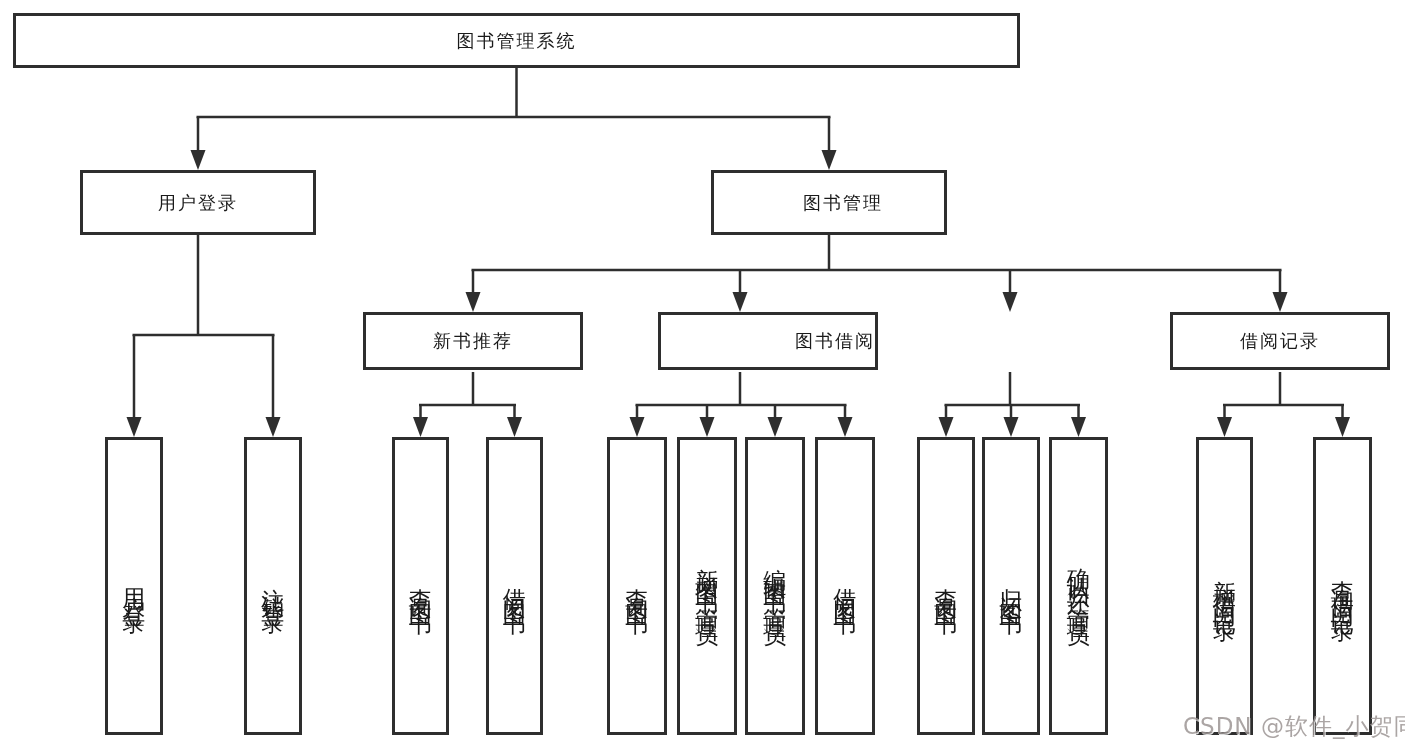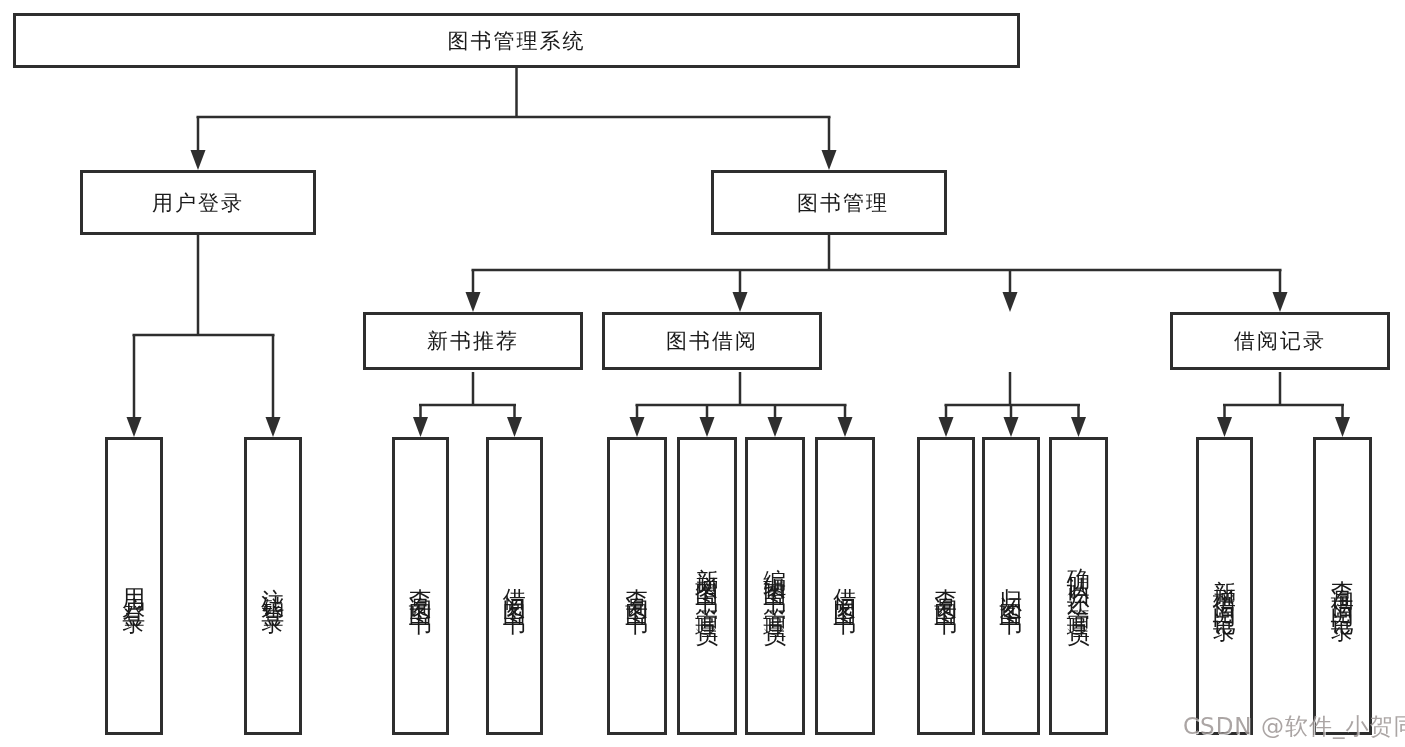--- a/index.html
+++ b/index.html
@@ -31,21 +31,21 @@
     color: #1a1a1a;
   }
   .node.root {
     left: 13px; top: 13px; width: 1007px; height: 55px;
     border-width: 3px;
   }
   .node.branch { top: 170px; width: 236px; height: 65px; }
   .node.mid    { top: 312px; width: 220px; height: 58px; }
   .node.leaf   { top: 437px; height: 298px; border-width: 3px; }
   .hlabel {
-    font-size: 21px;
+    font-size: 18px;
     letter-spacing: 2px;
     white-space: nowrap;
   }
   .vlabel {
     writing-mode: vertical-rl;
     text-orientation: mixed;
     font-size: 23px;
     letter-spacing: 8px;
     line-height: 1.15;
     white-space: nowrap;
@@ -139,21 +139,21 @@
   <div class="node branch" style="left:80px;">
     <span class="hlabel">用户登录</span>
   </div>
   <div class="node branch" style="left:711px;padding-left:28px;">
     <span class="hlabel">图书管理</span>
   </div>
 
   <div class="node mid" style="left:363px;">
     <span class="hlabel">新书推荐</span>
   </div>
-  <div class="node mid" style="left:602px;">
+  <div class="node mid" style="left:658px;justify-content:flex-end;">
     <span class="hlabel">图书借阅</span>
   </div>
   <div class="node mid" style="left:1170px;">
     <span class="hlabel">借阅记录</span>
   </div>
 
   <div class="node leaf" style="left:105px;width:58px;">
     <span class="vlabel">用户登录</span>
   </div>
   <div class="node leaf" style="left:244px;width:58px;">

